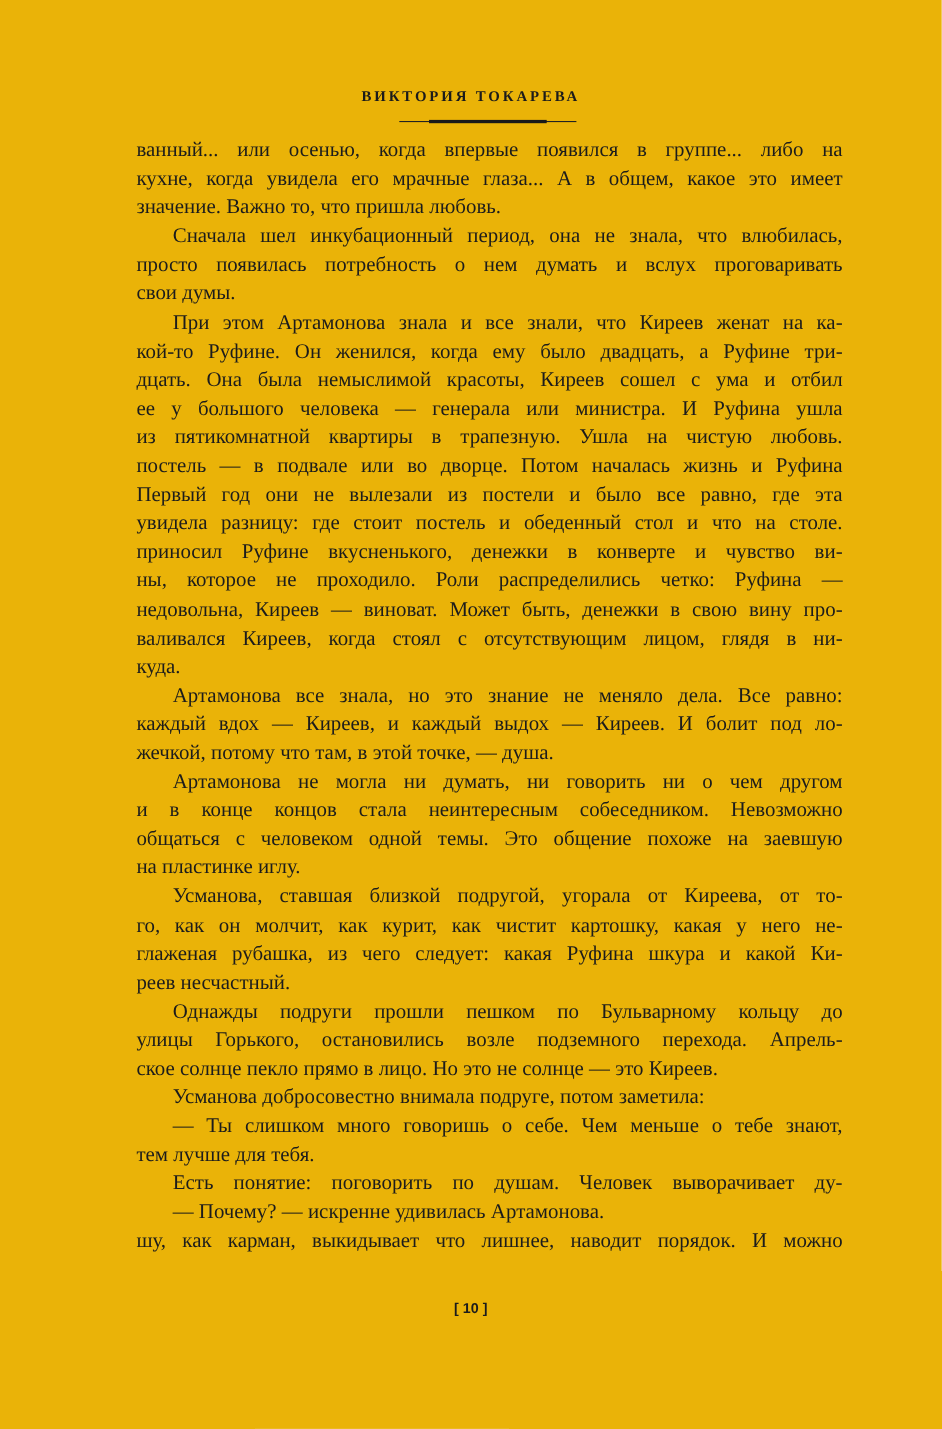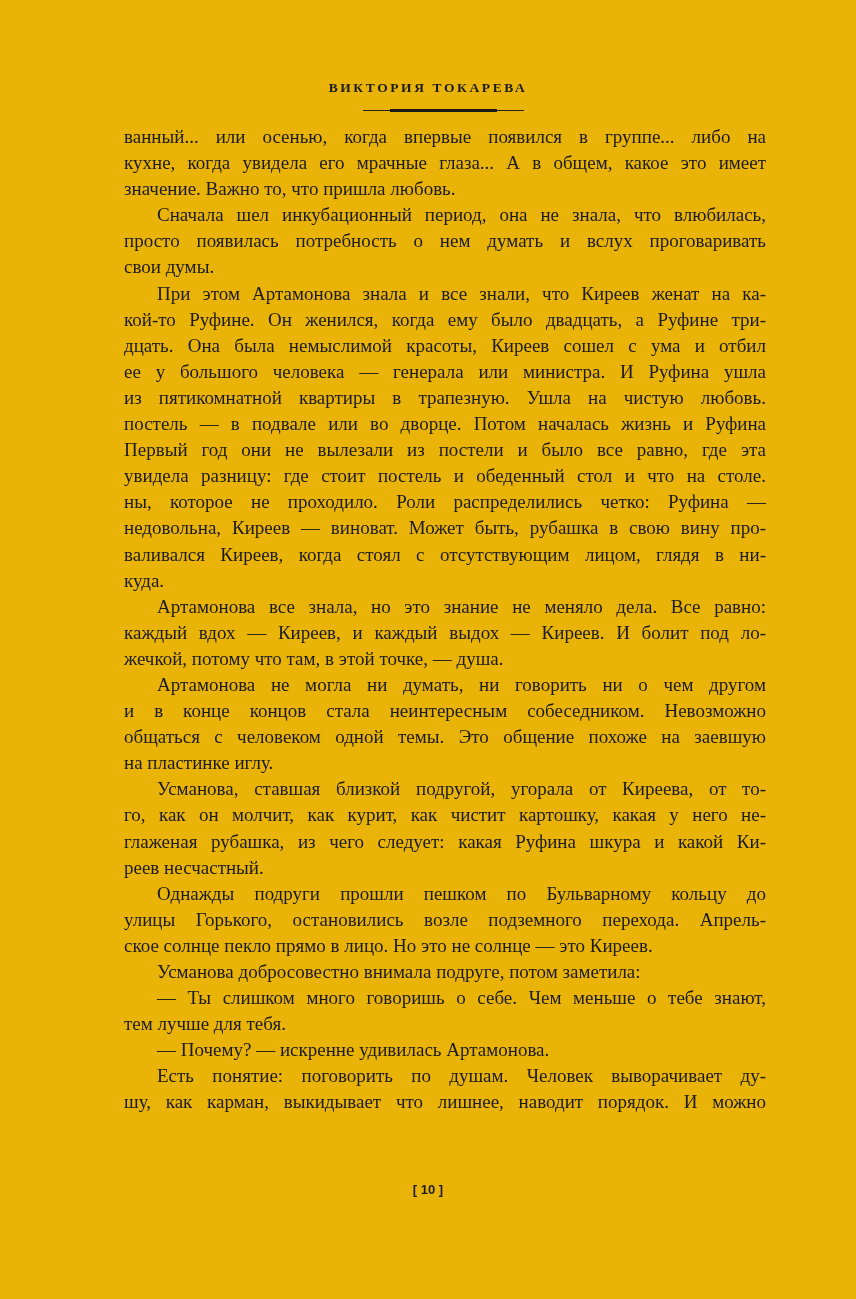--- a/index.html
+++ b/index.html
@@ -42,40 +42,41 @@
       <span class="line">просто появилась потребность о нем думать и вслух проговаривать</span>
       <span class="line last">свои думы.</span>
       <span class="line indent">При этом Артамонова знала и все знали, что Киреев женат на ка-</span>
       <span class="line">кой-то Руфине. Он женился, когда ему было двадцать, а Руфине три-</span>
       <span class="line">дцать. Она была немыслимой красоты, Киреев сошел с ума и отбил</span>
       <span class="line">ее у большого человека — генерала или министра. И Руфина ушла</span>
       <span class="line">из пятикомнатной квартиры в трапезную. Ушла на чистую любовь.</span>
       <span class="line">постель — в подвале или во дворце. Потом началась жизнь и Руфина</span>
       <span class="line">Первый год они не вылезали из постели и было все равно, где эта</span>
       <span class="line">увидела разницу: где стоит постель и обеденный стол и что на столе.</span>
+      <span class="line">приносил Руфине вкусненького, денежки в конверте и чувство ви-</span>
       <span class="line">ны, которое не проходило. Роли распределились четко: Руфина —</span>
-      <span class="line">недовольна, Киреев — виноват. Может быть, рубашка в свою вину про-</span>
+      <span class="line">недовольна, Киреев — виноват. Может быть, денежки в свою вину про-</span>
       <span class="line">валивался Киреев, когда стоял с отсутствующим лицом, глядя в ни-</span>
       <span class="line last">куда.</span>
       <span class="line indent">Артамонова все знала, но это знание не меняло дела. Все равно:</span>
       <span class="line">каждый вдох — Киреев, и каждый выдох — Киреев. И болит под ло-</span>
       <span class="line last">жечкой, потому что там, в этой точке, — душа.</span>
       <span class="line indent">Артамонова не могла ни думать, ни говорить ни о чем другом</span>
       <span class="line">и в конце концов стала неинтересным собеседником. Невозможно</span>
       <span class="line">общаться с человеком одной темы. Это общение похоже на заевшую</span>
       <span class="line last">на пластинке иглу.</span>
       <span class="line indent">Усманова, ставшая близкой подругой, угорала от Киреева, от то-</span>
       <span class="line">го, как он молчит, как курит, как чистит картошку, какая у него не-</span>
       <span class="line">глаженая рубашка, из чего следует: какая Руфина шкура и какой Ки-</span>
       <span class="line last">реев несчастный.</span>
       <span class="line indent">Однажды подруги прошли пешком по Бульварному кольцу до</span>
       <span class="line">улицы Горького, остановились возле подземного перехода. Апрель-</span>
       <span class="line last">ское солнце пекло прямо в лицо. Но это не солнце — это Киреев.</span>
       <span class="line indent last">Усманова добросовестно внимала подруге, потом заметила:</span>
       <span class="line indent">—  Ты слишком много говоришь о себе. Чем меньше о тебе знают,</span>
       <span class="line last">тем лучше для тебя.</span>
+      <span class="line indent">Есть понятие: поговорить по душам. Человек выворачивает ду-</span>
       <span class="line indent last">—  Почему? — искренне удивилась Артамонова.</span>
-      <span class="line indent">Есть понятие: поговорить по душам. Человек выворачивает ду-</span>
       <span class="line">шу, как карман, выкидывает что лишнее, наводит порядок. И можно</span>
     </div>
 
   <div class="folio">[ 10 ]</div>
 </div>
 
 </body></html>

